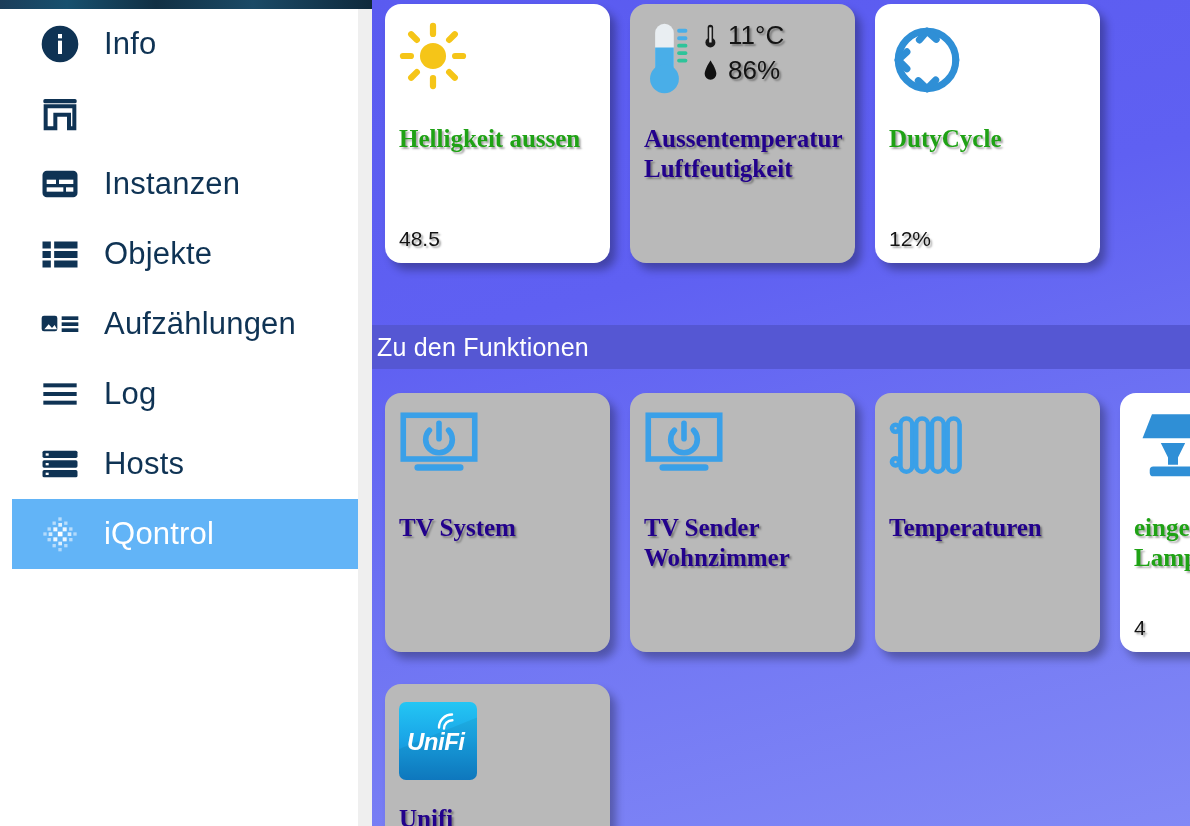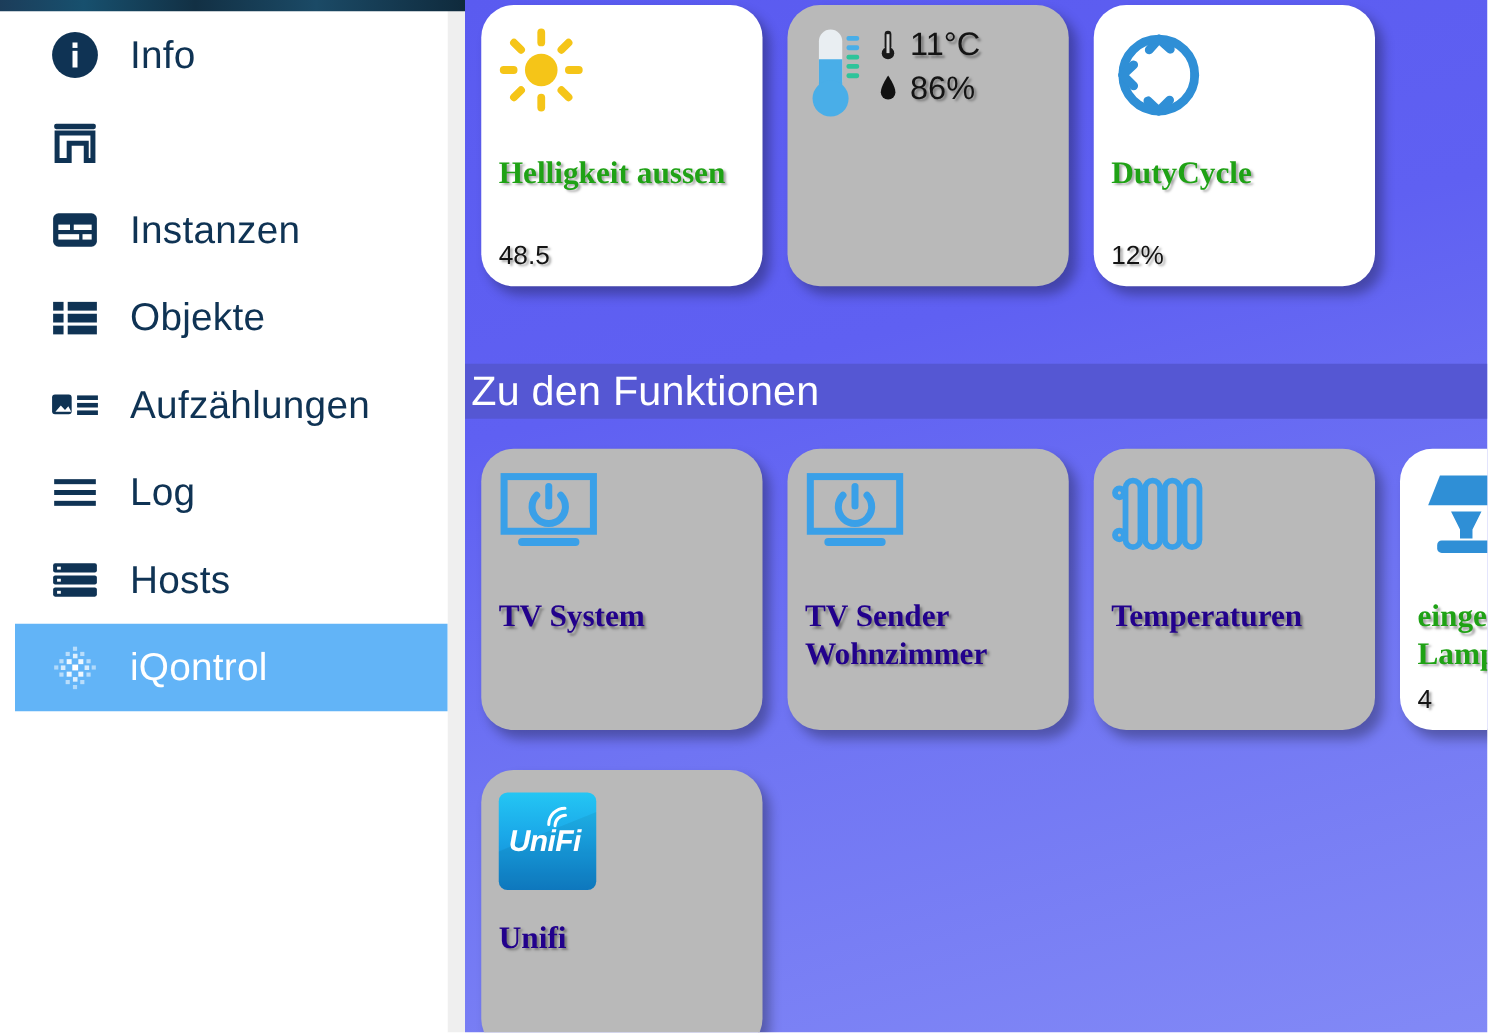--- a/index.html
+++ b/index.html
@@ -62,22 +62,22 @@
   .row {
     display: flex;
     gap: 20px;
     padding-left: 13px;
   }
   .row.top { padding-top: 4px; }
 
   
   .tile {
     position: relative;
-    width: 225px; height: 225px;
-    border-radius: 26px;
+    width: 225px; height: 259px;
+    border-radius: 16px;
     padding: 18px 14px 12px 14px;
     box-shadow: 6px 7px 9px rgba(0,0,0,.30);
     overflow: hidden;
     cursor: pointer;
     flex: 0 0 225px;
   }
   .tile.white { background: #ffffff; }
   .tile.grey  { background: #b9b9b9; }
 
   .tile-icon {
@@ -119,21 +119,21 @@
 
   
   .section-band {
     margin-top: 62px;
     height: 44px;
     background: #5557d3;
     display: flex; align-items: center;
     padding-left: 5px;
   }
   .section-band span {
-    color: #ffffff; font-size: 33px; letter-spacing: .2px;
+    color: #ffffff; font-size: 25px; letter-spacing: .2px;
   }
 
   .row.funcs { padding-top: 24px; }
   .row.funcs2 { padding-top: 32px; }
 
   
   .unifi-logo {
     width: 78px; height: 78px; border-radius: 7px;
     background: linear-gradient(180deg,#24c6f4 0%,#1aa7e8 45%,#0f7fc9 100%);
     position: relative; overflow: hidden;
@@ -325,20 +325,24 @@
               <span>11°C</span>
             </div>
             <div class="reading">
               <svg width="17" height="26" viewBox="0 0 14 24">
                 <path d="M7 2.2C7 2.2 1.6 10 1.6 14.6a5.4 5.4 0 0 0 10.8 0C12.4 10 7 2.2 7 2.2z" fill="#111"></path>
               </svg>
               <span>86%</span>
             </div>
           </div>
         </div>
+        <div class="tile-title navy wrap">
+          <div>Aussentemperatur</div>
+          <div>Luftfeutigkeit</div>
+        </div>
       </div>
 
       <div class="tile white">
         <div class="tile-icon">
           <svg width="76" height="76" viewBox="0 0 28 28" fill="none" stroke="#2f8fd6" stroke-width="2.6" stroke-linecap="round">
             <path d="M14 3.4A10.6 10.6 0 0 1 24.6 14"></path>
             <polyline points="11.2,6.6 14,3.4 17.4,6.4" stroke-linejoin="round"></polyline>
             <path d="M24.6 14A10.6 10.6 0 0 1 14 24.6"></path>
             <polyline points="17.2,21.4 14,24.6 10.8,21.6" stroke-linejoin="round"></polyline>
             <path d="M14 24.6A10.6 10.6 0 0 1 3.4 14"></path>

